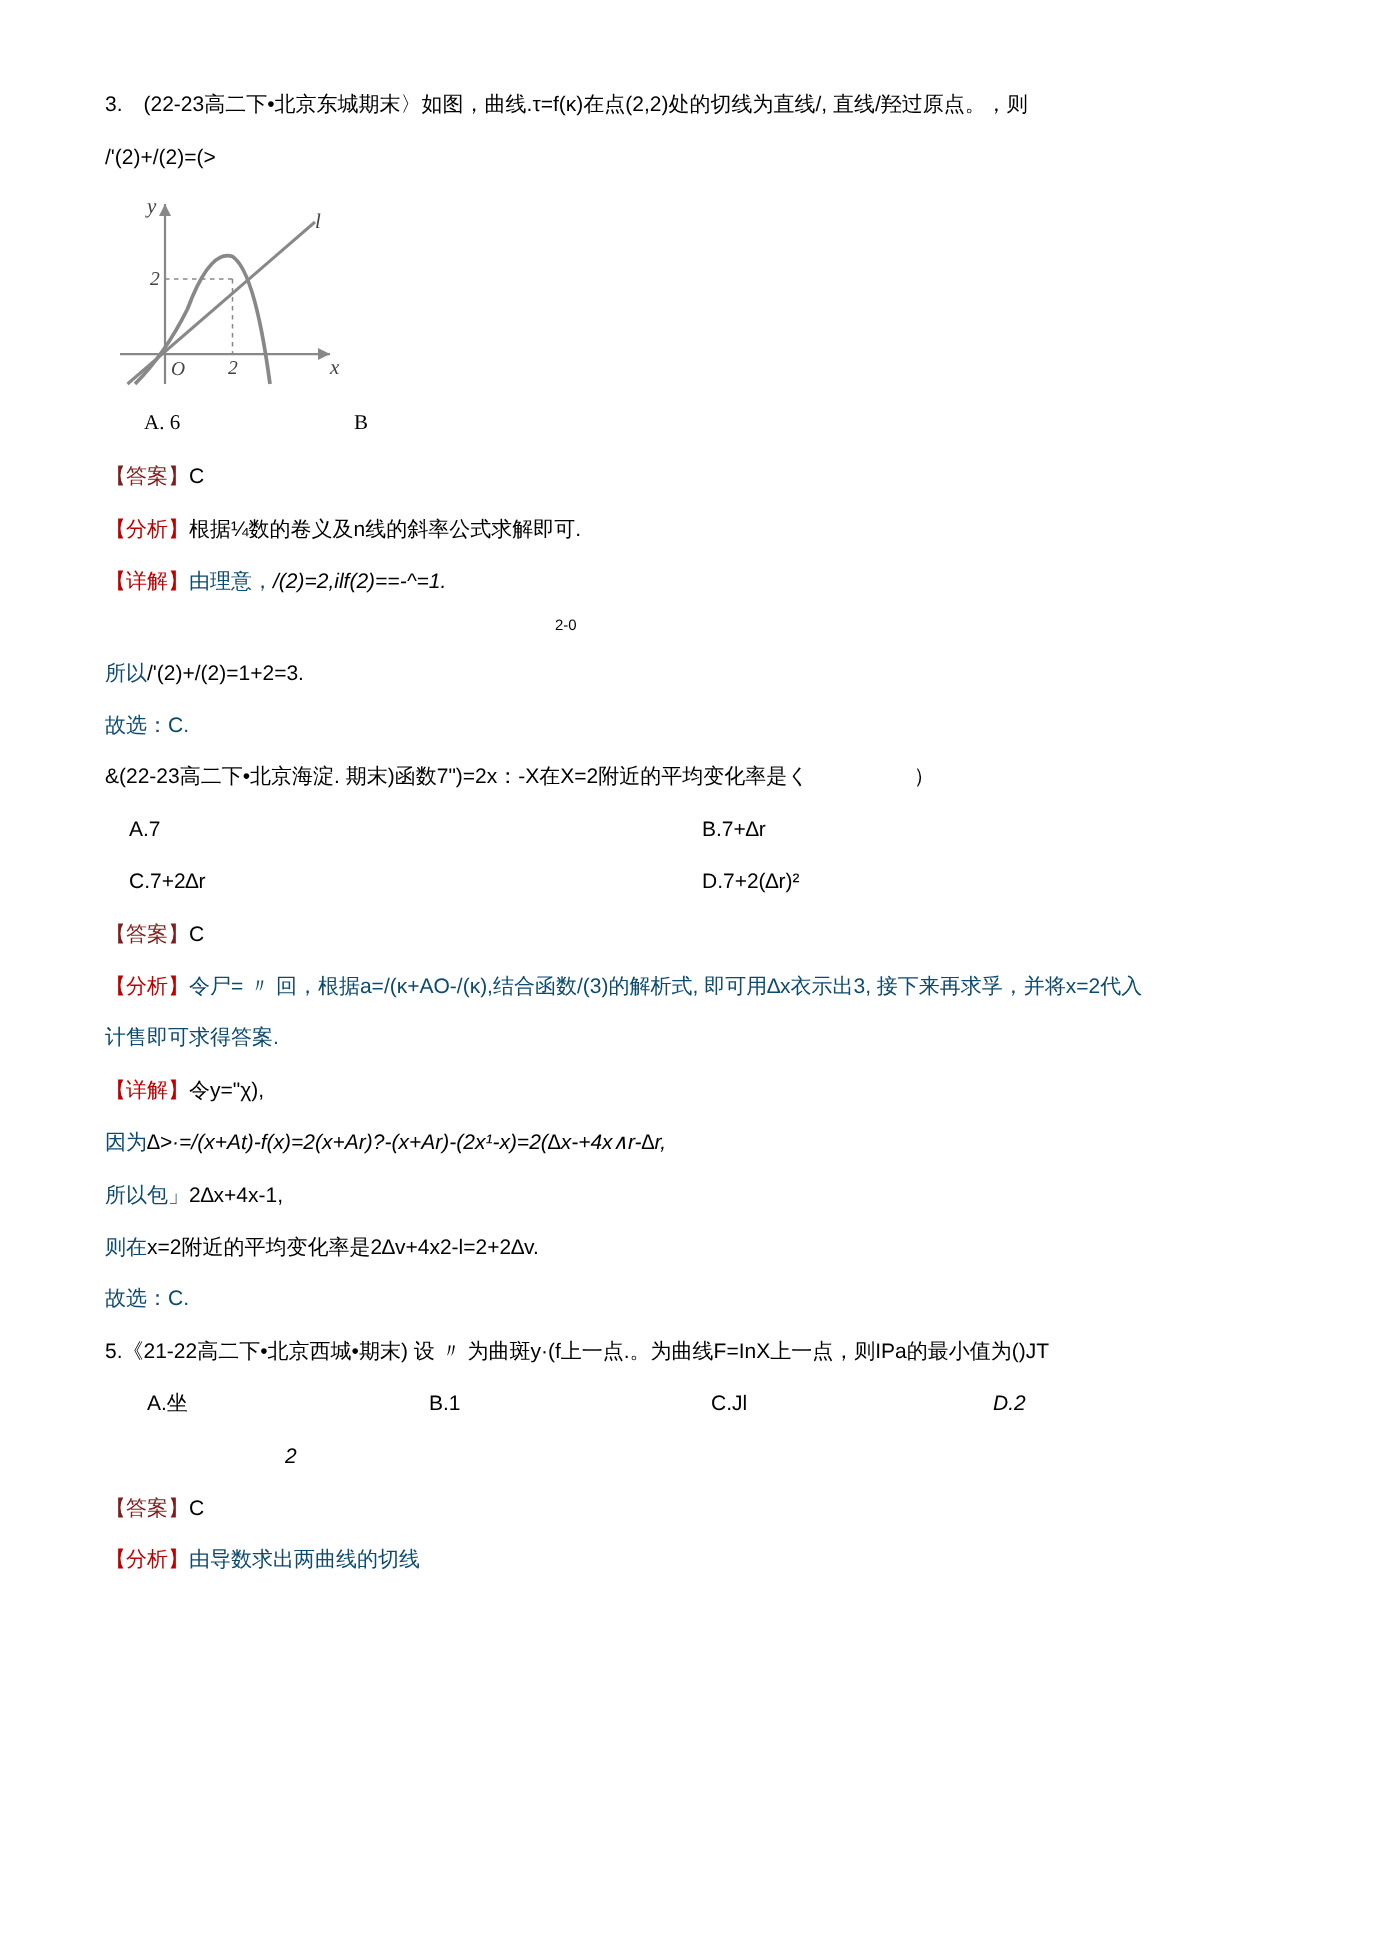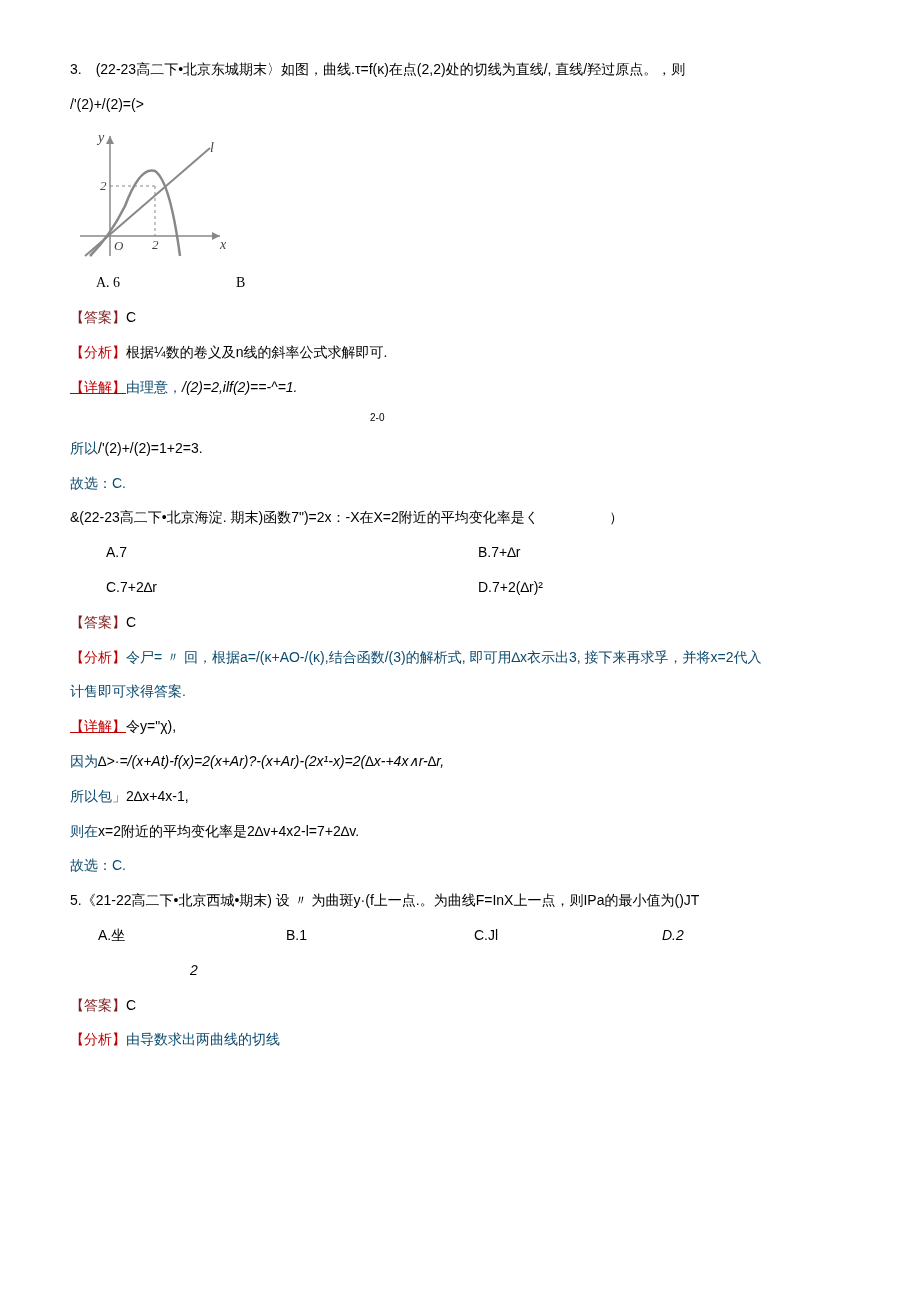--- a/index.html
+++ b/index.html
@@ -9,27 +9,27 @@
     font-size: 14px;
     line-height: 2.2;
     color: #000;
     background: #fff;
     width: 920px;
     box-sizing: border-box;
   }
   .q-stem { color: #000; }
   .answer-label { color: #7f1d1d; }
   .analysis-label { color: #c00000; }
-  .detail-label { color: #c00000; text-decoration: underline; }
+  .detail-label { color: #c00000; }
   .red { color: #0c4a6e; }
   .black { color: #000; }
   .line { margin: 4px 0; }
   .options-2col {
     display: flex;
-    margin: 4px 0 4px 36px;
+    margin: 4px 0 4px 16px;
   }
   .options-2col > div { width: 50%; }
   .options-4col {
     display: flex;
     margin: 0 0 0 28px;
   }
   .options-4col > div { width: 25%; }
   .italic { font-style: italic; }
   .figure {
     margin: 6px 0 2px 0;
@@ -119,21 +119,21 @@
 <div class="line">
   <span class="detail-label">【详解】</span><span class="black">令y="χ),</span>
 </div>
 <div class="line">
   <span class="red">因为</span><span class="black italic">∆&gt;·=/(x+At)-f(x)=2(x+Ar)?-(x+Ar)-(2x¹-x)=2(∆x-+4x∧r-∆r,</span>
 </div>
 <div class="line">
   <span class="red">所以包」</span><span class="black">2∆x+4x-1,</span>
 </div>
 <div class="line">
-  <span class="red">则在</span><span class="black">x=2附近的平均变化率是2∆v+4x2-l=7+2∆v.</span>
+  <span class="red">则在</span><span class="black">x=2附近的平均变化率是2∆v+4x2-l=2+2∆v.</span>
 </div>
 
 <div class="line red">故选：C.</div>
 
 <div class="line q-stem">5.《21-22高二下•北京西城•期末) 设 〃 为曲斑y·(f上一点.。为曲线F=InX上一点，则IPa的最小值为()JT</div>
 <div class="options-4col">
   <div>A.坐</div>
   <div>B.1</div>
   <div>C.Jl</div>
   <div class="italic">D.2</div>

